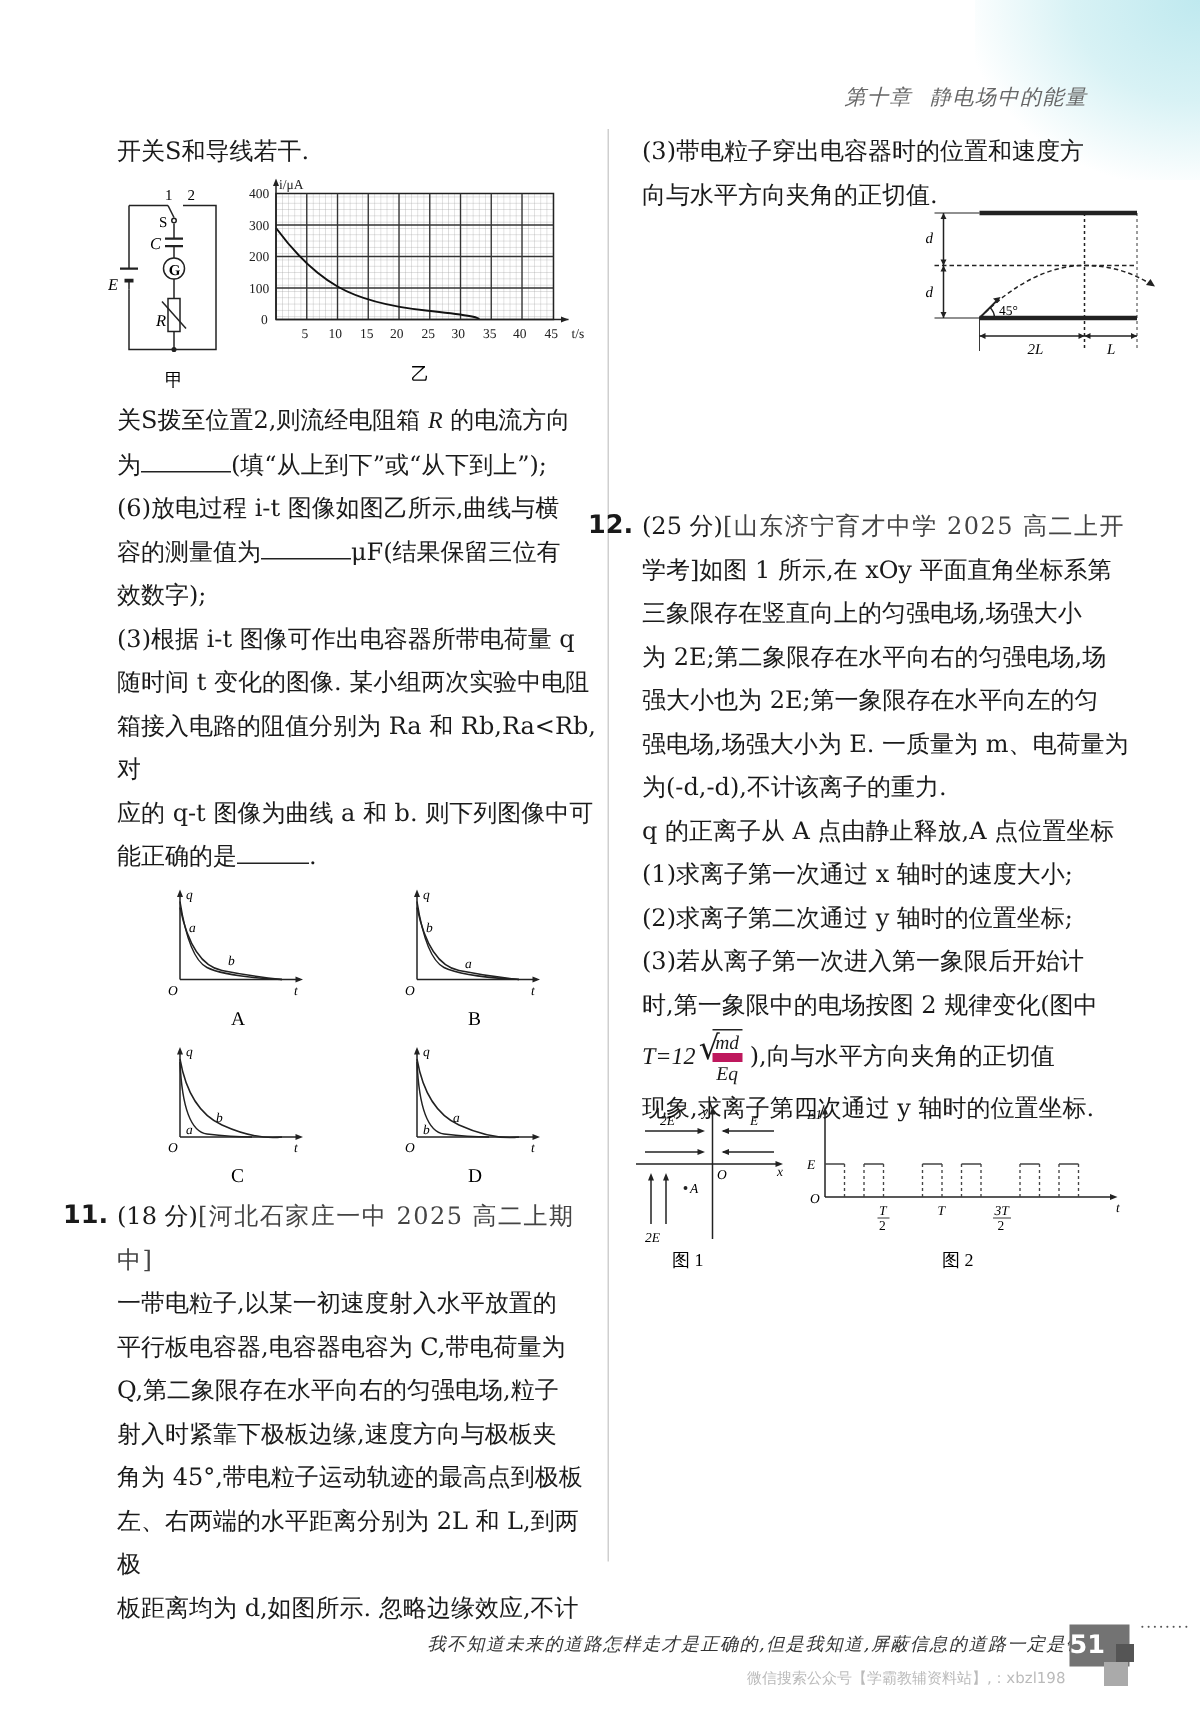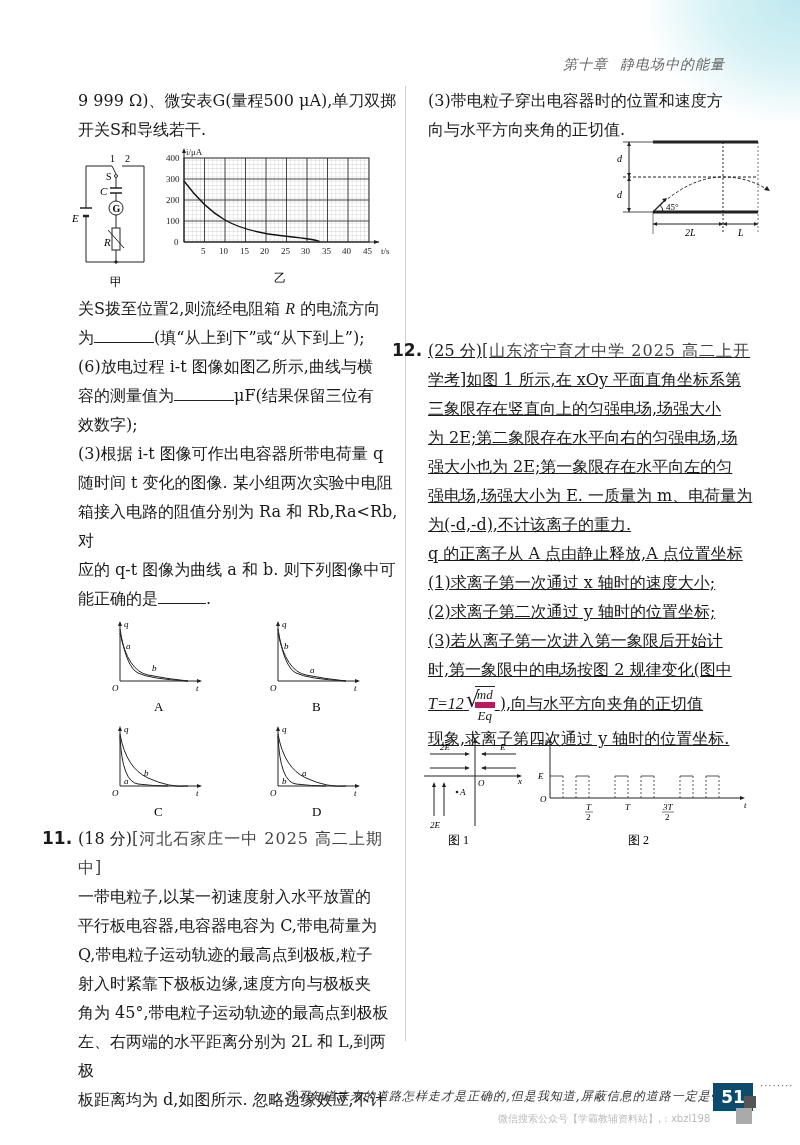--- a/index.html
+++ b/index.html
@@ -15,39 +15,38 @@
   .left{left:78px;top:86px;width:320px;}
   .right{left:428px;top:86px;width:315px;}
   p{margin:0;}
   .blank{display:inline-block;width:60px;border-bottom:1px solid #222;height:18px;vertical-align:baseline;}
   .blank.short{width:48px;}
   .qnum{position:absolute;font-family:"DejaVu Sans","Liberation Sans",sans-serif;font-weight:bold;font-size:17px;}
   .src{color:#444;letter-spacing:1px;}
   i.v{font-style:italic;font-family:"Liberation Serif",serif;}
   .fig-row{position:relative;}
   .footer-motto{position:absolute;left:285px;top:1088px;font-size:12px;color:#333;letter-spacing:1px;font-style:italic;}
-  .page-num{position:absolute;left:713px;top:1083px;width:40px;height:28px;background:#0c4a6e;color:#fff;
-       font-family:"DejaVu Sans","Liberation Sans",sans-serif;font-weight:bold;font-size:17px;text-align:center;line-height:28px;}
+  .page-num{position:absolute;left:713px;top:1083px;width:40px;height:28px;background:#737373;color:#fff;
+       font-family:"DejaVu Sans","Liberation Sans",sans-serif;font-weight:bold;font-size:17px;text-align:left;line-height:28px;}
   .pg-sq1{position:absolute;left:744px;top:1096px;width:12px;height:12px;background:#555;}
   .pg-sq2{position:absolute;left:736px;top:1108px;width:16px;height:16px;background:#aaa;}
   .pg-dots{position:absolute;left:760px;top:1080px;font-size:10px;color:#555;letter-spacing:1px;}
   .watermark{position:absolute;left:498px;top:1112px;font-family:"DejaVu Sans","Liberation Sans",sans-serif;font-size:10px;color:#bbb;}
   svg text{font-family:"Liberation Serif",serif;}
 </style>
 </head>
 <body>
 
 <div class="corner-deco"></div>
 <div class="chapter-header">
   <span style="margin-left:0">第十章</span><span>静电场中的能量</span>
 </div>
 <div class="col-divider"></div>
 
 <div class="col left">
-  <p>9 999 Ω)、微安表G(量程500 μA),单刀双掷</p>
   <p>开关S和导线若干.</p>
 
   <div class="fig-row" style="height:150px;">
 
     <svg width="90" height="150" style="position:absolute;left:-6px;top:6px;">
       <g stroke="#222" fill="none" stroke-width="1">
         <path d="M14 16 H40 M50 16 H72 V112 H14 V72 M14 58 V16"></path>
         <line x1="8" y1="58" x2="20" y2="58" stroke-width="1.5"></line>
         <line x1="11" y1="66" x2="17" y2="66" stroke-width="2.5"></line>
         <line x1="14" y1="66" x2="14" y2="72"></line>
@@ -197,21 +196,21 @@
         </g>
       <text x="46" y="92" font-size="13">D</text>
     </svg>
   </div>
 
   <div style="position:relative;">
     <span class="qnum" style="left:-36px;top:0;">11.</span>
     <p><span>(18 分)</span><span class="src">[河北石家庄一中 2025 高二上期中]</span></p>
     <p>一带电粒子,以某一初速度射入水平放置的</p>
     <p>平行板电容器,电容器电容为 C,带电荷量为</p>
-    <p>Q,带电粒子运动轨迹的最高点到极板,粒子</p>
+    <p>Q,第二象限存在水平向右的匀强电场,粒子</p>
     <p>射入时紧靠下极板边缘,速度方向与极板夹</p>
     <p>角为 45°,带电粒子运动轨迹的最高点到极板</p>
     <p>左、右两端的水平距离分别为 2L 和 L,到两极</p>
     <p>板距离均为 d,如图所示. 忽略边缘效应,不计</p>
 
   </div>
 </div>
 
 <div class="col right">
   <p>(3)带电粒子穿出电容器时的位置和速度方</p>
@@ -237,21 +236,21 @@
     <path d="M50 92 l4 -2 v4z M120 92 l-4 -2 v4z M120 92 l4 -2 v4z M155 92 l-4 -2 v4z" fill="#222"></path>
     <g font-size="10" font-style="italic">
       <text x="14" y="30">d</text>
       <text x="14" y="66">d</text>
       <text x="82" y="104">2L</text>
       <text x="135" y="104">L</text>
     </g>
     <text x="63" y="78" font-size="9">45°</text>
   </svg>
 
-  <div style="position:absolute;top:250px;left:0;width:330px;text-decoration:underline;">
+  <div style="position:absolute;top:250px;left:0;width:330px;">
     <span class="qnum" style="left:-36px;top:0;">12.</span>
     <p><span>(25 分)</span><span class="src">[山东济宁育才中学 2025 高二上开</span></p>
     <p>学考]如图 1 所示,在 xOy 平面直角坐标系第</p>
     <p>三象限存在竖直向上的匀强电场,场强大小</p>
     <p>为 2E;第二象限存在水平向右的匀强电场,场</p>
     <p>强大小也为 2E;第一象限存在水平向左的匀</p>
     <p>强电场,场强大小为 E. 一质量为 m、电荷量为</p>
     <p>为(-d,-d),不计该离子的重力.</p>
     <p>q 的正离子从 A 点由静止释放,A 点位置坐标</p>
     <p>(1)求离子第一次通过 x 轴时的速度大小;</p>

